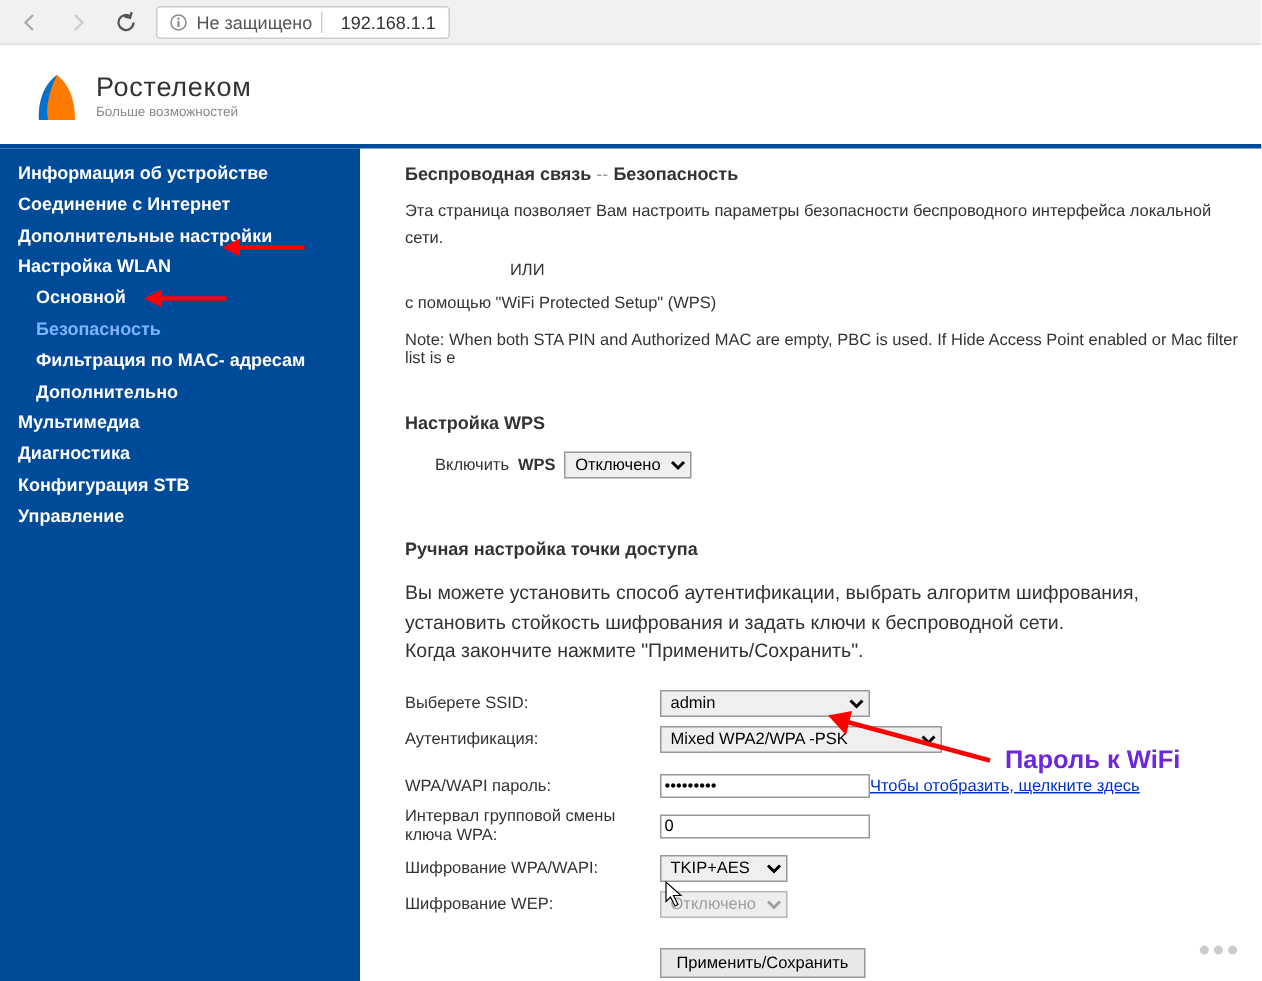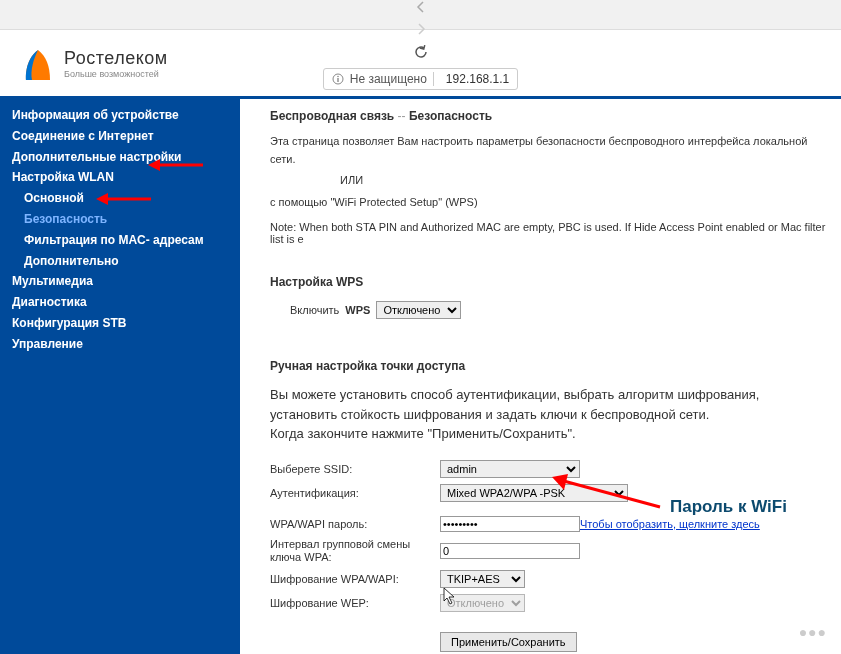--- a/index.html
+++ b/index.html
@@ -1,18 +1,18 @@
 <!DOCTYPE html>
 <html><head>
   <meta charset="utf-8">
   <style>
     * { margin: 0; padding: 0; box-sizing: border-box; }
     body { font-family: Arial, sans-serif; font-size: 12px; background: #fff; width: 841px; height: 654px; overflow: hidden; }
     
-    .browser-bar { height: 30px; background: #f1f1f1; border-bottom: 1px solid #ddd; display: flex; align-items: center; padding: 0 8px; gap: 8px; flex-direction: column; }
+    .browser-bar { height: 30px; background: #f1f1f1; border-bottom: 1px solid #ddd; display: flex; align-items: center; padding: 0 8px; gap: 8px; }
     .nav-btn { width: 24px; height: 24px; display: flex; align-items: center; justify-content: center; color: #888; cursor: pointer; border-radius: 12px; }
     .reload-btn { color: #555; }
     .url-box { display: flex; align-items: center; gap: 6px; background: #fff; border: 1px solid #ccc; border-radius: 3px; padding: 3px 8px; font-size: 12px; color: #555; }
     .url-addr { color: #333; padding-left: 6px; }
     .url-divider { width: 1px; height: 14px; background: #ccc; }
     
     .logo-area { padding: 12px 20px; display: flex; align-items: center; gap: 8px; }
     .logo-icon { width: 36px; height: 42px; }
     .logo-text { display: flex; flex-direction: column; }
     .brand-name { font-size: 18px; font-weight: normal; color: #333; letter-spacing: 0.5px; }
@@ -51,21 +51,21 @@
     .pwd-input { width: 140px; }
     .interval-input { width: 140px; background: #f3f3f3; }
     .enc-select { width: 85px; }
     .wep-select { width: 85px; background: #e8e8e8; color: #777; }
     
     .show-link { color: #0033cc; text-decoration: underline; font-size: 11px; }
     
     .apply-btn { display: block; margin: 20px 0 0 170px; padding: 3px 10px; font-size: 11px; background: #e8e8e8; border: 1px solid #999; cursor: pointer; }
     
     .annotation-arrow { position: absolute; pointer-events: none; }
-    .annotation-text { position: absolute; color: #0c4a6e; font-weight: bold; font-size: 17px; pointer-events: none; text-align: right; }
+    .annotation-text { position: absolute; color: #6d28d9; font-weight: bold; font-size: 17px; pointer-events: none; text-align: right; }
     
     .cursor { position: absolute; pointer-events: none; }
     .dots { position: absolute; right: 14px; bottom: 14px; color: #ccc; font-size: 14px; letter-spacing: 1px; }
   </style>
 </head>
 <body>
 
 <div class="browser-bar">
   <div class="nav-btn">
     <svg width="14" height="14" viewBox="0 0 14 14">

